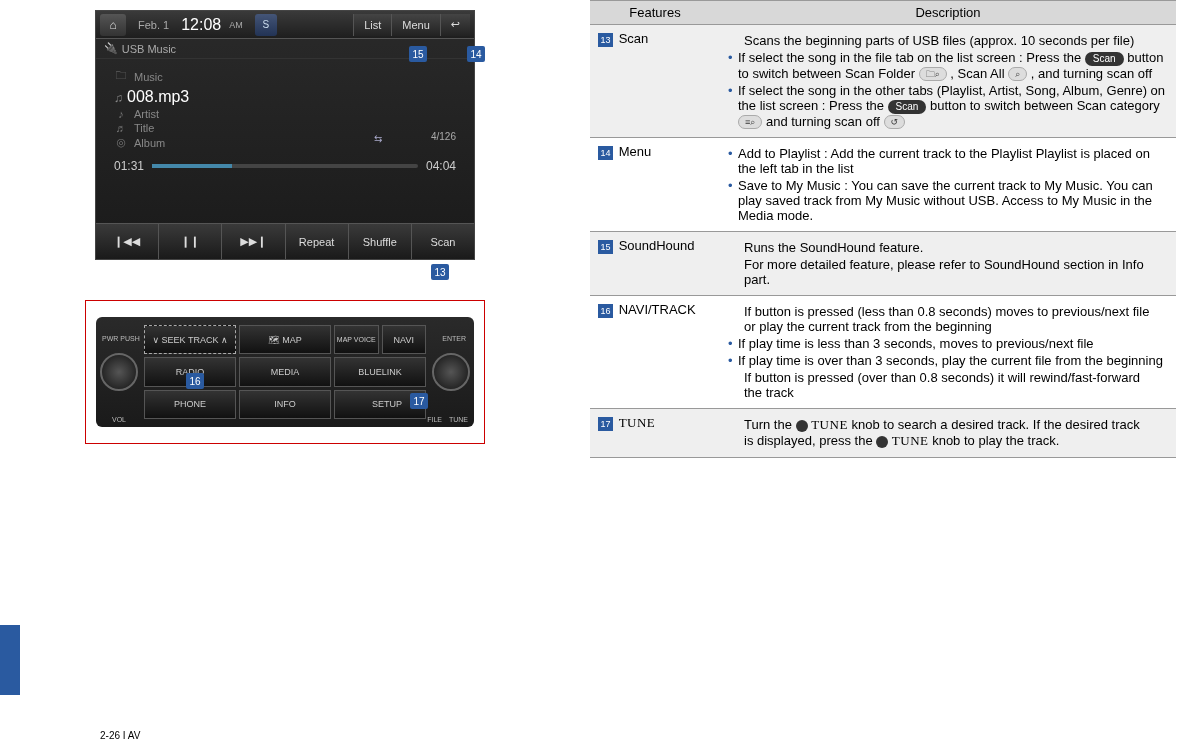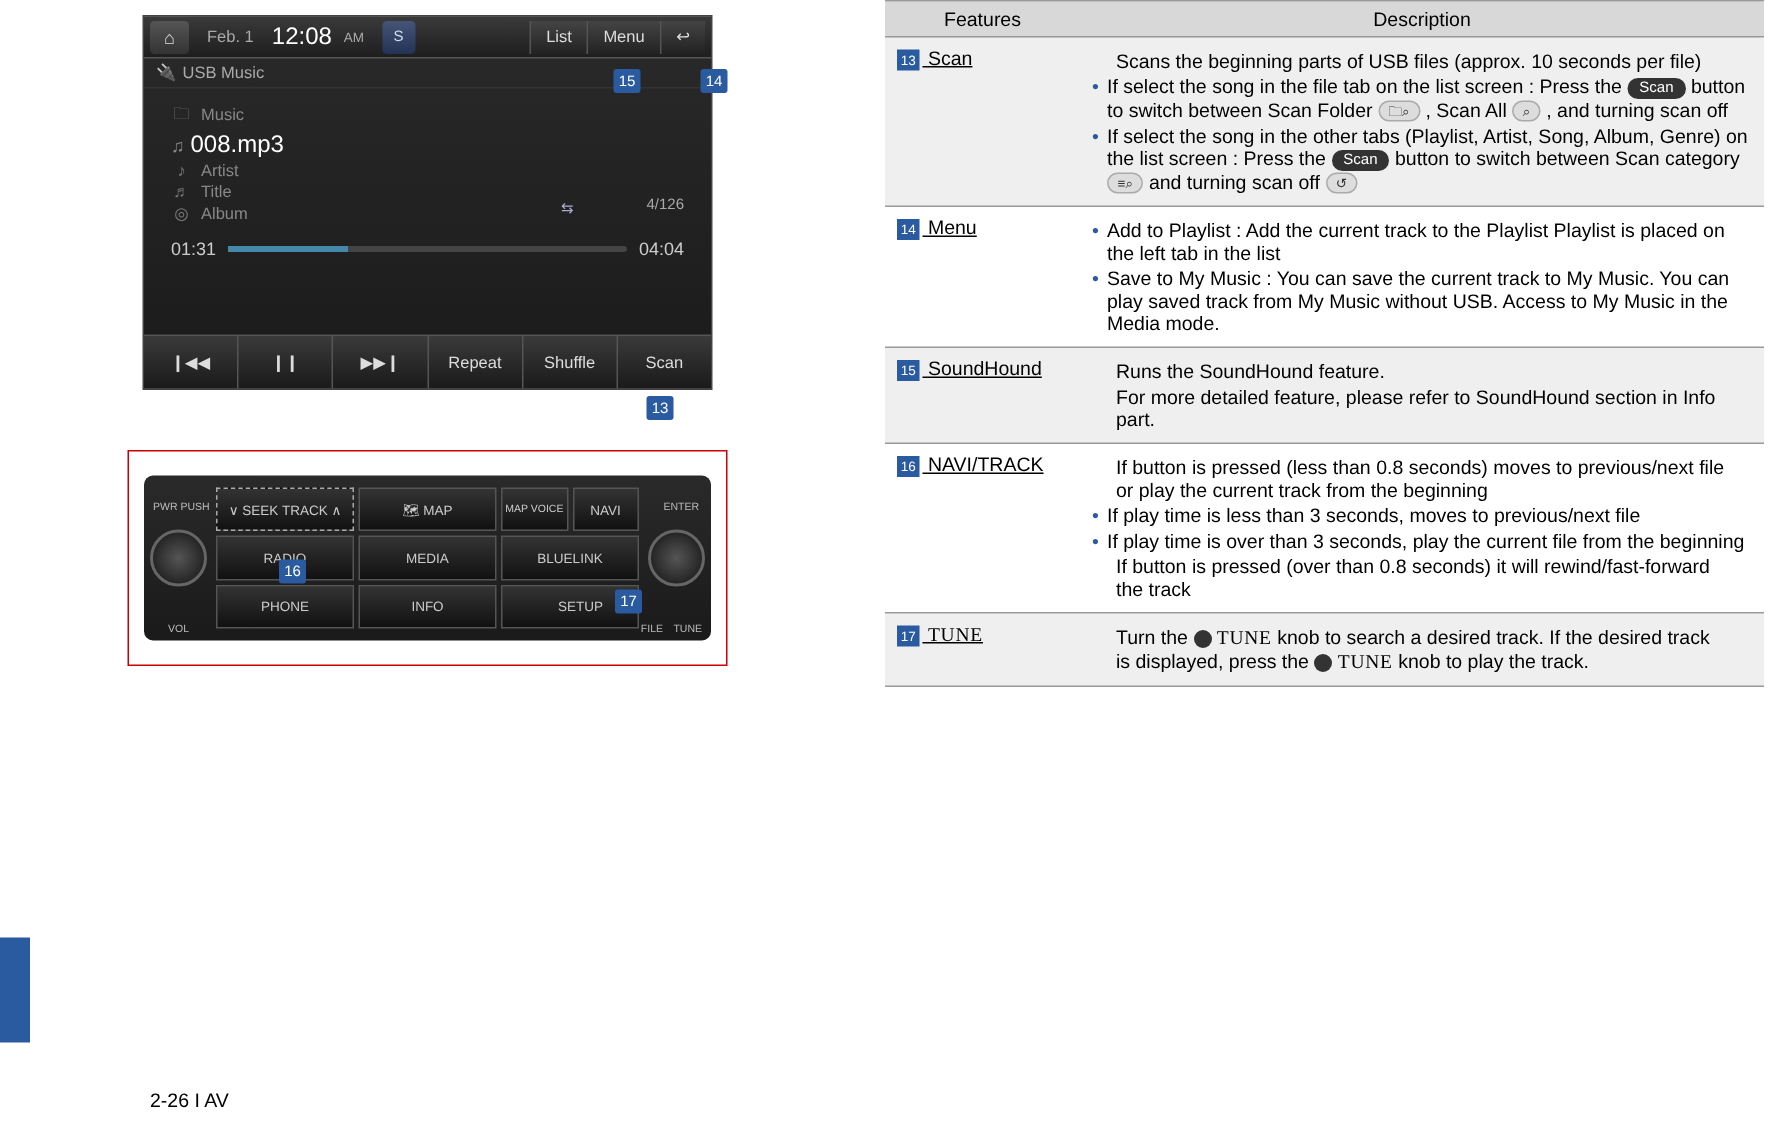--- a/index.html
+++ b/index.html
@@ -210,21 +210,21 @@
 
   .sidebar-tab {
     position:absolute;
     left:0; bottom: 60px;
     width: 20px; height: 70px;
     background: #2a5aa0;
   }
   .page-num {
     position:absolute;
     left: 100px; bottom: 14px;
-    font-size: 13px;
+    font-size: 10px;
   }
 
   
   .feat-table {
     width: 100%;
     border-collapse: collapse;
     font-size: 13px;
   }
   .feat-table th {
     background: #d8d8d8;
@@ -235,21 +235,20 @@
   }
   .feat-table td {
     border-bottom: 1px solid #999;
     padding: 6px 8px;
     vertical-align: top;
   }
   .feat-table tr.alt td { background: #efefef; }
   .feat-table td:first-child {
     width: 130px;
     white-space: nowrap;
-    text-decoration: underline;
   }
   .num-box {
     display:inline-block;
     width: 15px; height: 14px;
     background: #2a5aa0;
     color:#fff;
     font-size: 9px;
     text-align:center;
     line-height: 14px;
     vertical-align: middle;

